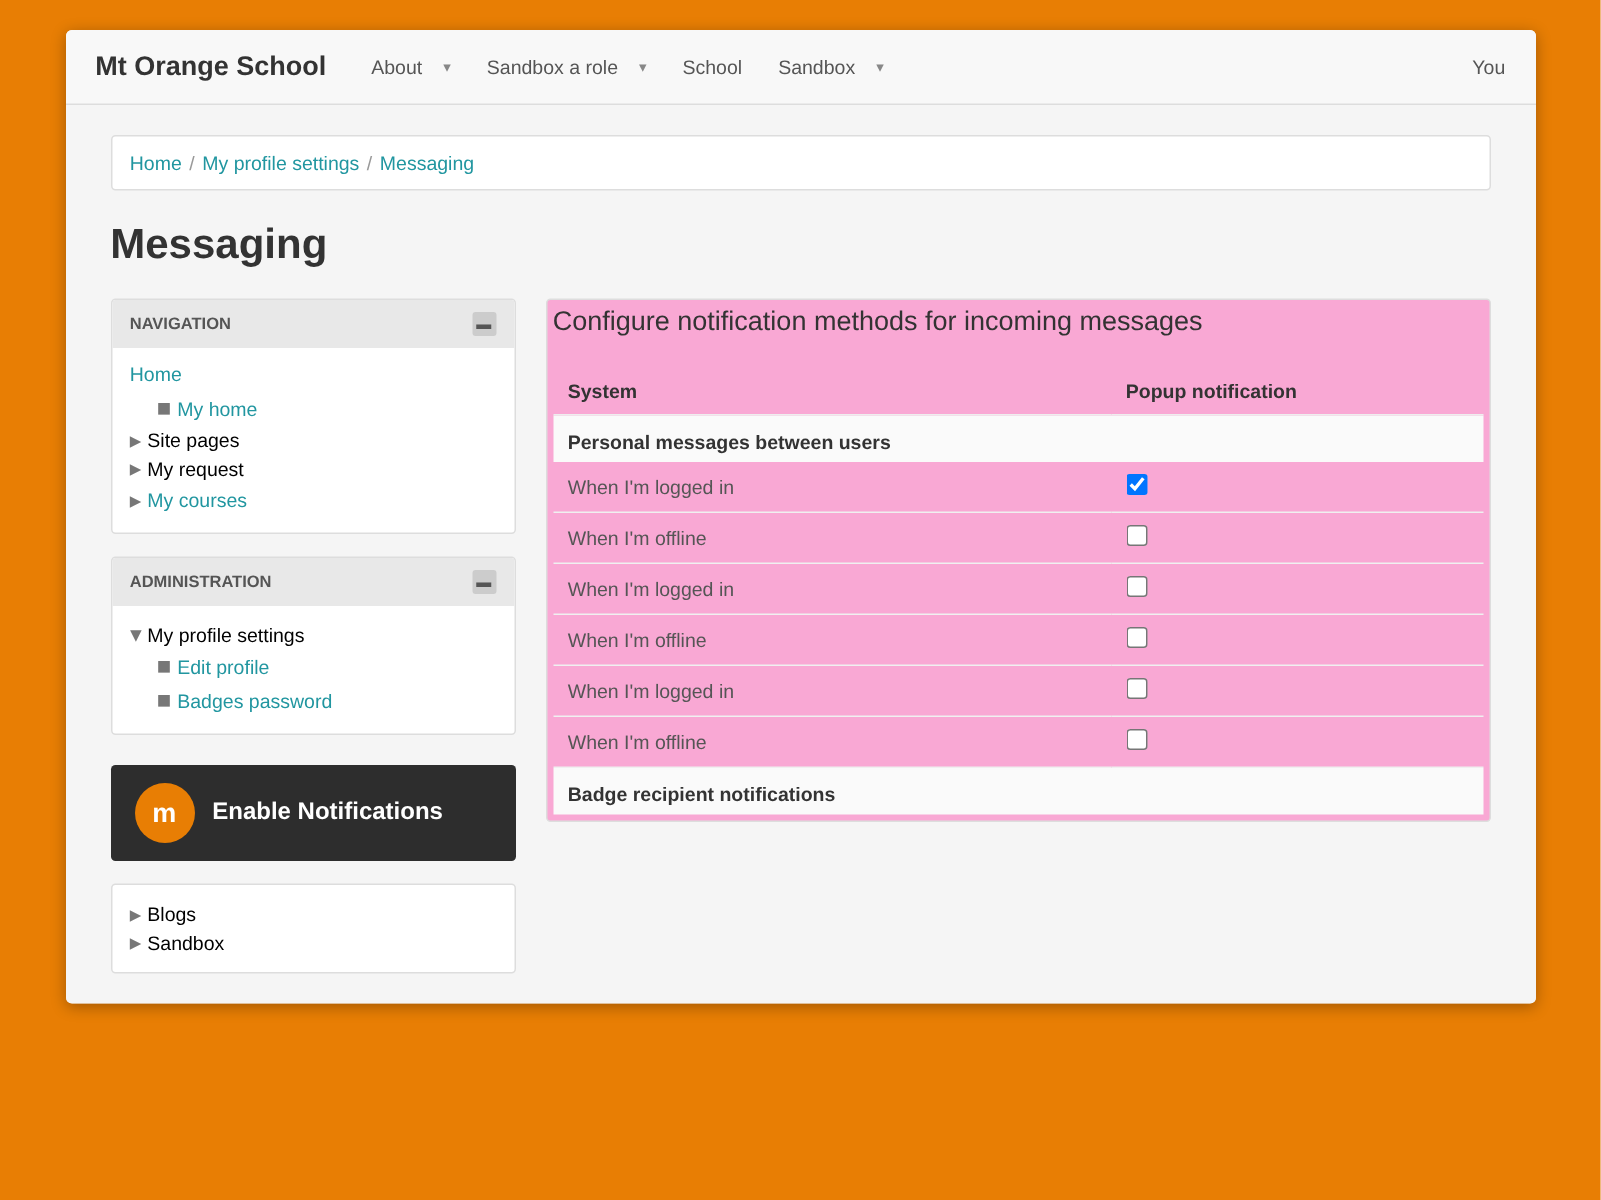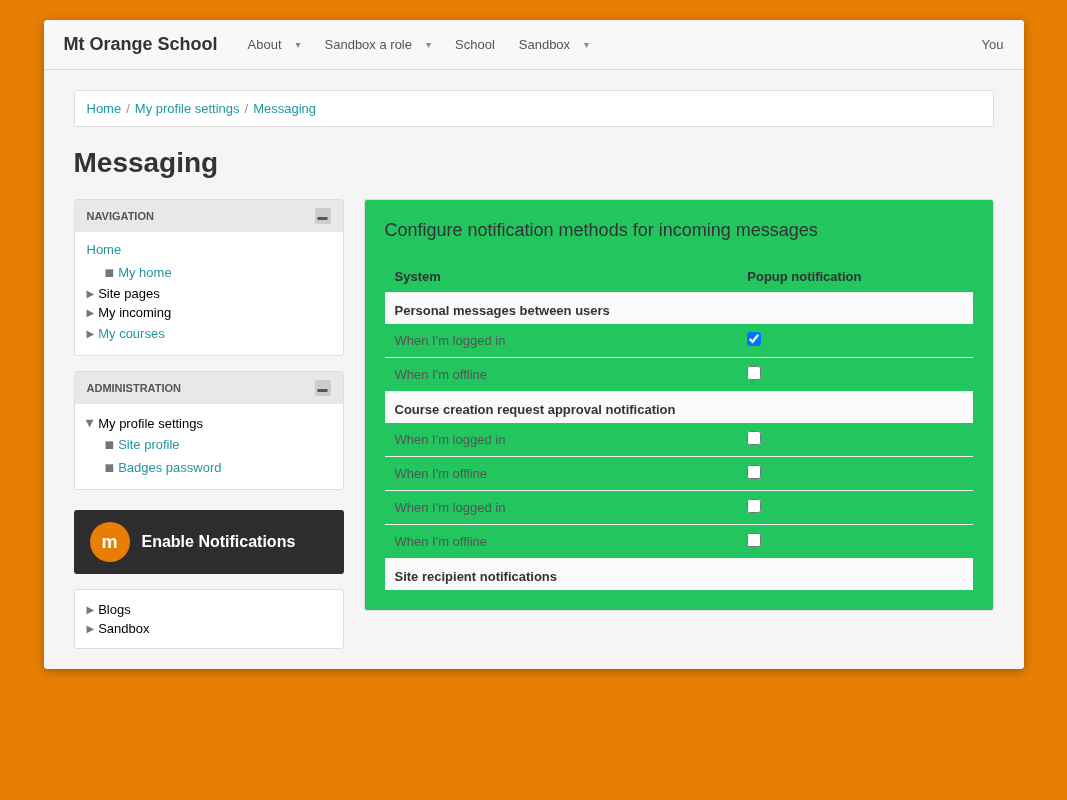--- a/index.html
+++ b/index.html
@@ -200,24 +200,24 @@
       color: #fff;
     }
     .notification-text {
       font-size: 16px;
       font-weight: bold;
     }
 
     
     .main-content {
       flex: 1;
-      background: #22c55e;
+      background: #f9a8d4;
       border: 1px solid #ddd;
       border-radius: 3px;
-      padding: 20px;
+      padding: 4px;
     }
     .section-title {
       font-size: 18px;
       color: #333;
       margin-bottom: 20px;
       font-weight: normal;
     }
 
     
     .config-table {
@@ -308,42 +308,42 @@
             <div class="nav-sub-item nav-tree-item">
               <span class="dot">■</span>
               <a class="nav-link">My home</a>
             </div>
             <div class="nav-tree-item">
               <span class="arrow">▶</span>
               <span>Site pages</span>
             </div>
             <div class="nav-tree-item">
               <span class="arrow">▶</span>
-              <span>My incoming</span>
+              <span>My request</span>
             </div>
             <div class="nav-tree-item">
               <span class="arrow">▶</span>
               <a class="nav-link">My courses</a>
             </div>
           </div>
         </div>
 
         <div class="sidebar-block">
           <div class="sidebar-block-header">
             <span>ADMINISTRATION</span>
             <div class="collapse-icon">▬</div>
           </div>
           <div class="sidebar-block-content">
             <div class="nav-tree-item">
               <span class="arrow" style="transform: rotate(90deg); display:inline-block;">▶</span>
               <span>My profile settings</span>
             </div>
             <div class="nav-sub-item nav-tree-item">
               <span class="dot">■</span>
-              <a class="nav-link">Site profile</a>
+              <a class="nav-link">Edit profile</a>
             </div>
             <div class="nav-sub-item nav-tree-item">
               <span class="dot">■</span>
               <a class="nav-link">Badges password</a>
             </div>
           </div>
         </div>
 
         <div class="notification-banner">
           <div class="notification-icon">
@@ -386,49 +386,46 @@
         <td>
           <input type="checkbox" checked="" style="">
         </td>
       </tr>
               <tr class="data-row">
         <td>When I'm offline</td>
         <td>
           <input type="checkbox" style="">
         </td>
       </tr>
+              <tr class="data-row">
+        <td>When I'm logged in</td>
+        <td>
+          <input type="checkbox" style="">
+        </td>
+      </tr>
+              <tr class="data-row">
+        <td>When I'm offline</td>
+        <td>
+          <input type="checkbox" style="">
+        </td>
+      </tr>
+              <tr class="data-row">
+        <td>When I'm logged in</td>
+        <td>
+          <input type="checkbox" style="">
+        </td>
+      </tr>
+              <tr class="data-row">
+        <td>When I'm offline</td>
+        <td>
+          <input type="checkbox" style="">
+        </td>
+      </tr>
               <tr class="section-row">
-                <td colspan="2">Course creation request approval notification</td>
-              </tr>
-              <tr class="data-row">
-        <td>When I'm logged in</td>
-        <td>
-          <input type="checkbox" style="">
-        </td>
-      </tr>
-              <tr class="data-row">
-        <td>When I'm offline</td>
-        <td>
-          <input type="checkbox" style="">
-        </td>
-      </tr>
-              <tr class="data-row">
-        <td>When I'm logged in</td>
-        <td>
-          <input type="checkbox" style="">
-        </td>
-      </tr>
-              <tr class="data-row">
-        <td>When I'm offline</td>
-        <td>
-          <input type="checkbox" style="">
-        </td>
-      </tr>
-              <tr class="section-row">
-                <td colspan="2">Site recipient notifications</td>
+                <td colspan="2">Badge recipient notifications</td>
               </tr>
             </tbody>
         </table>
       </div>
 
     </div>
   </div>
 </div>
 
 </body></html>

